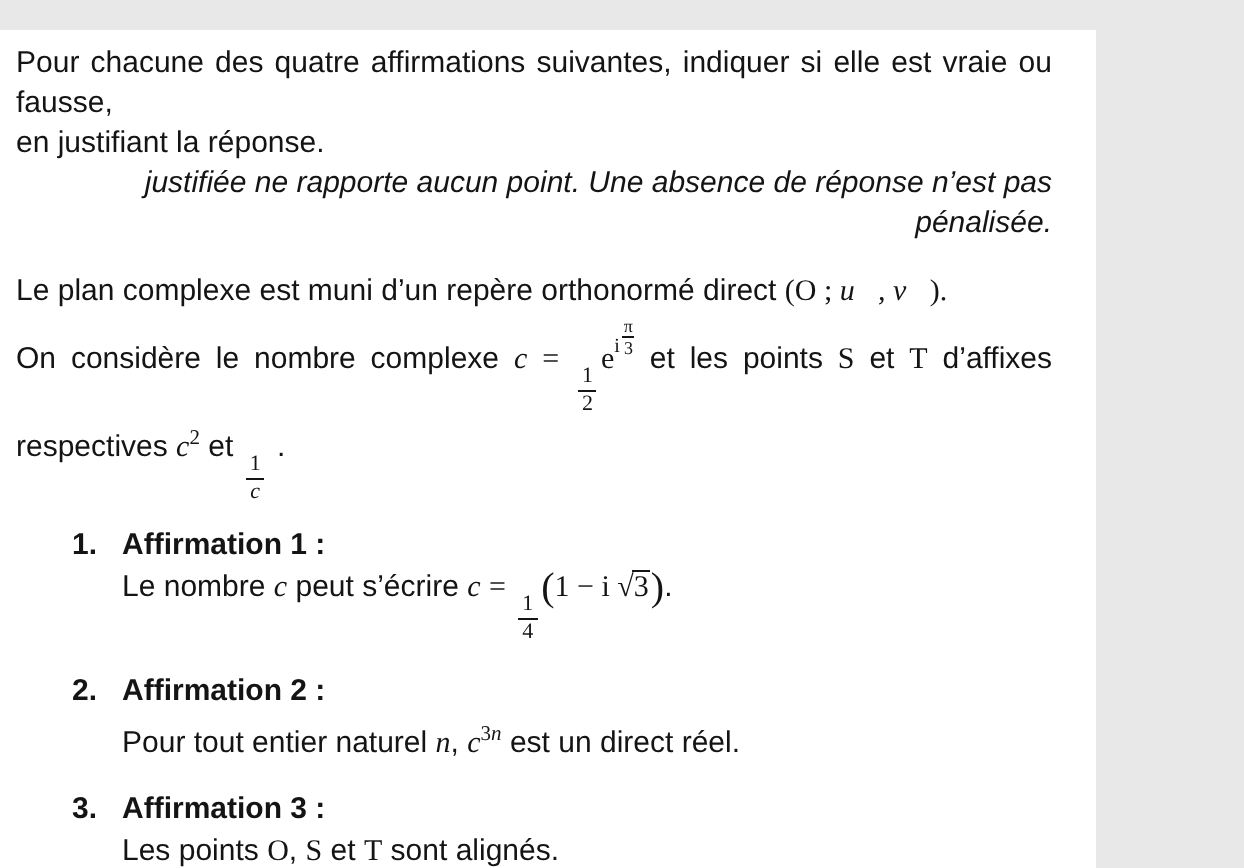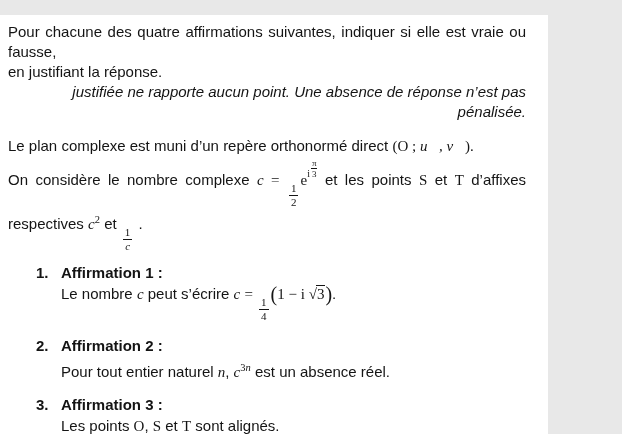--- a/index.html
+++ b/index.html
@@ -103,21 +103,21 @@
   </div>
 
   <div class="item">
     <div class="inum">2.</div>
     <div class="ibody">
       <div class="ititle">Affirmation 2 :</div>
       <div class="iline">
         <span>Pour tout entier naturel</span>
         <span><span class="mv">n</span><span>,</span></span>
         <span><span class="mv">c</span><span class="sup"><span class="mr">3</span><span class="mv">n</span></span></span>
-        <span>est un absence réel.</span>
+        <span>est un direct réel.</span>
       </div>
     </div>
   </div>
 
   <div class="item">
     <div class="inum">3.</div>
     <div class="ibody">
       <div class="ititle">Affirmation 3 :</div>
       <div class="iline">
         <span>Les points</span>

